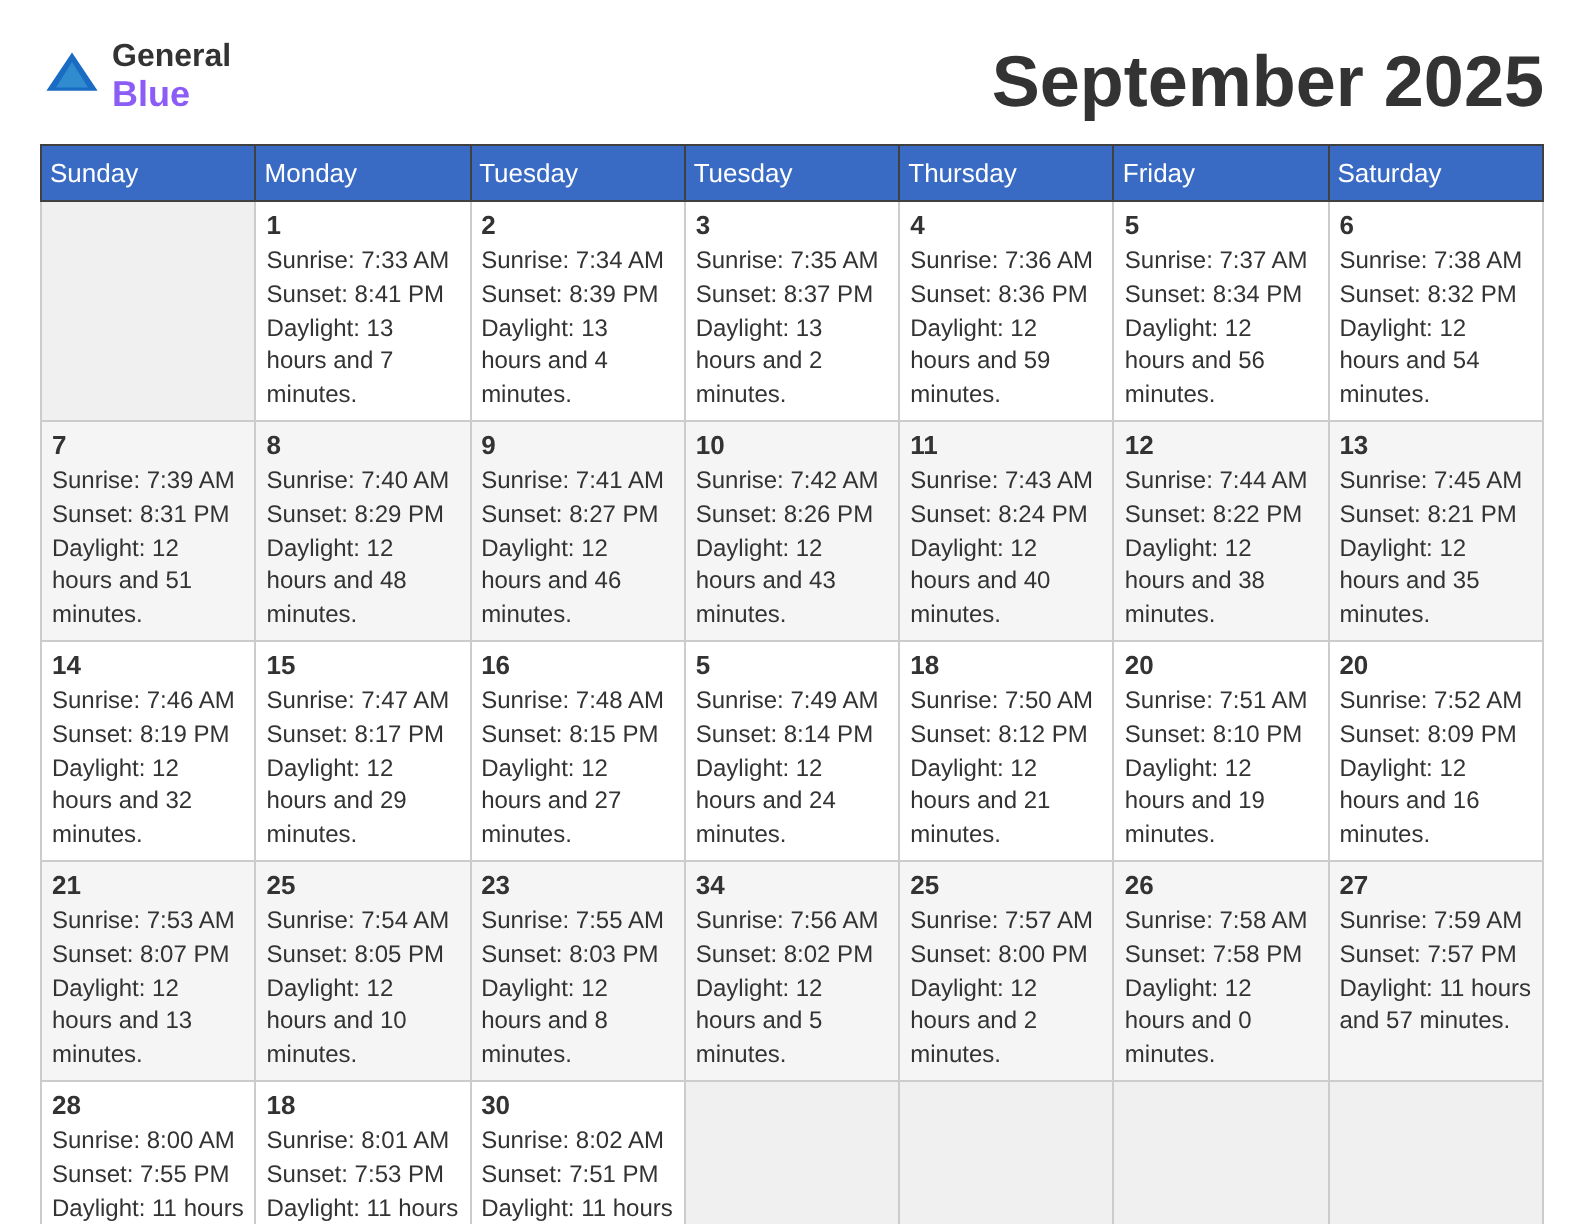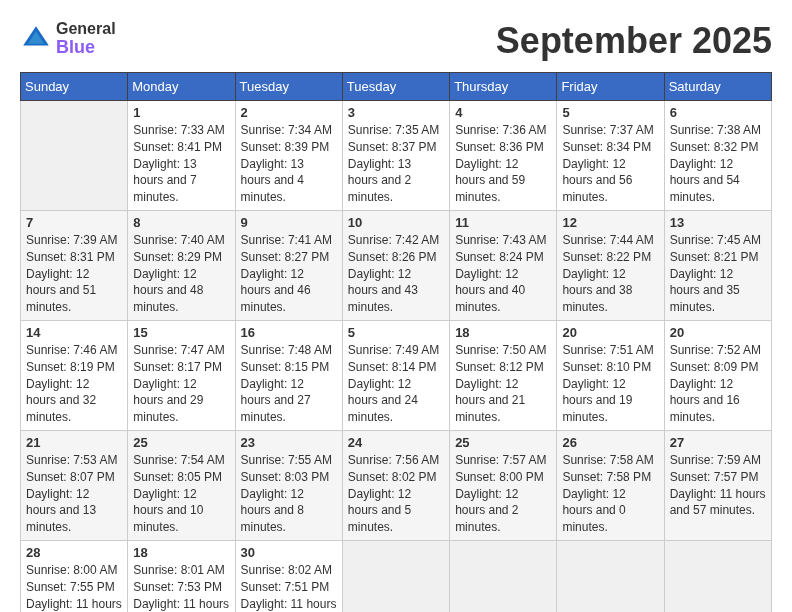--- a/index.html
+++ b/index.html
@@ -271,21 +271,21 @@
             Sunrise: 7:54 AM<br>Sunset: 8:05 PM<br>Daylight: 12 hours and 10 minutes.
           </div>
         </td>
         <td>
           <span class="day-num">23</span>
           <div class="day-info">
             Sunrise: 7:55 AM<br>Sunset: 8:03 PM<br>Daylight: 12 hours and 8 minutes.
           </div>
         </td>
         <td>
-          <span class="day-num">24</span>
+          <span class="day-num">34</span>
           <div class="day-info">
             Sunrise: 7:56 AM<br>Sunset: 8:02 PM<br>Daylight: 12 hours and 5 minutes.
           </div>
         </td>
         <td>
           <span class="day-num">25</span>
           <div class="day-info">
             Sunrise: 7:57 AM<br>Sunset: 8:00 PM<br>Daylight: 12 hours and 2 minutes.
           </div>
         </td>

